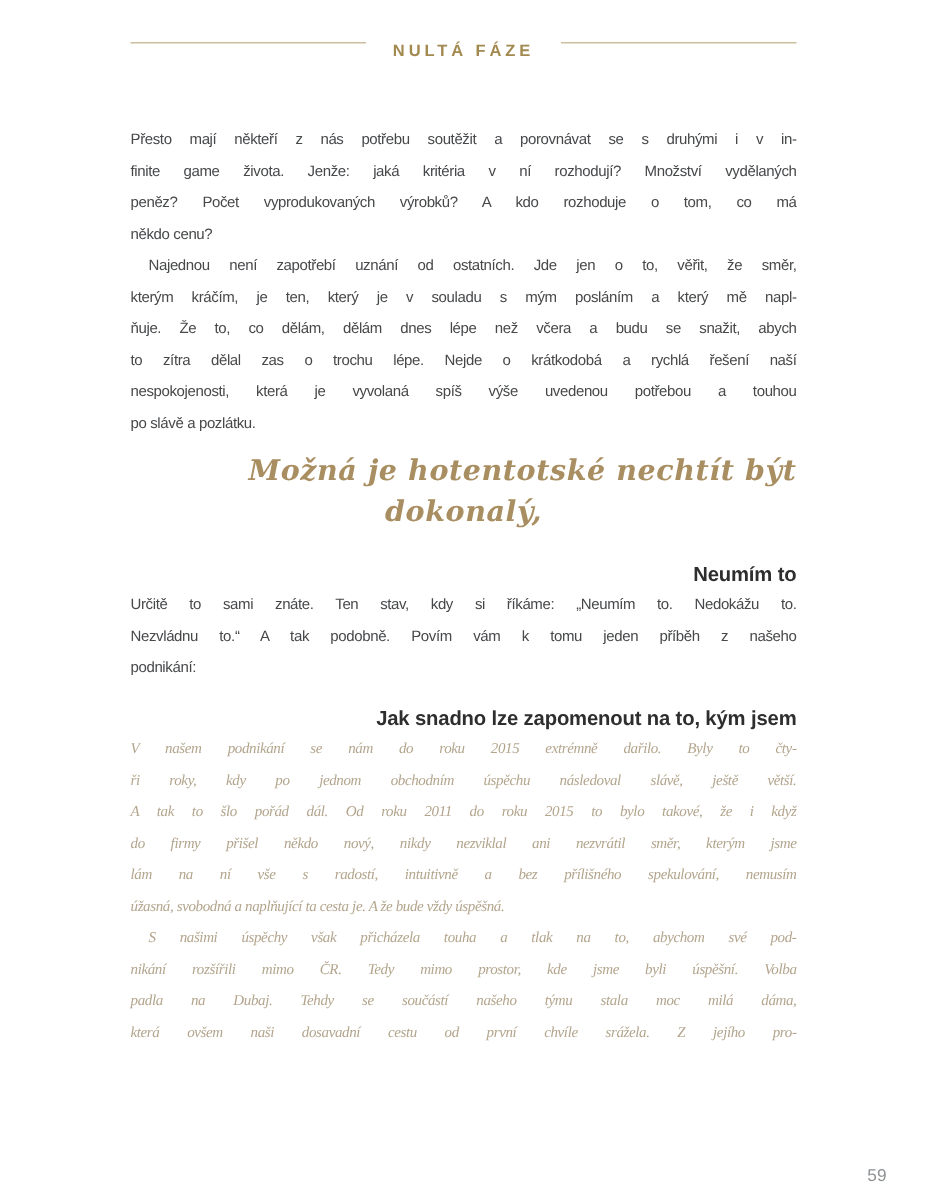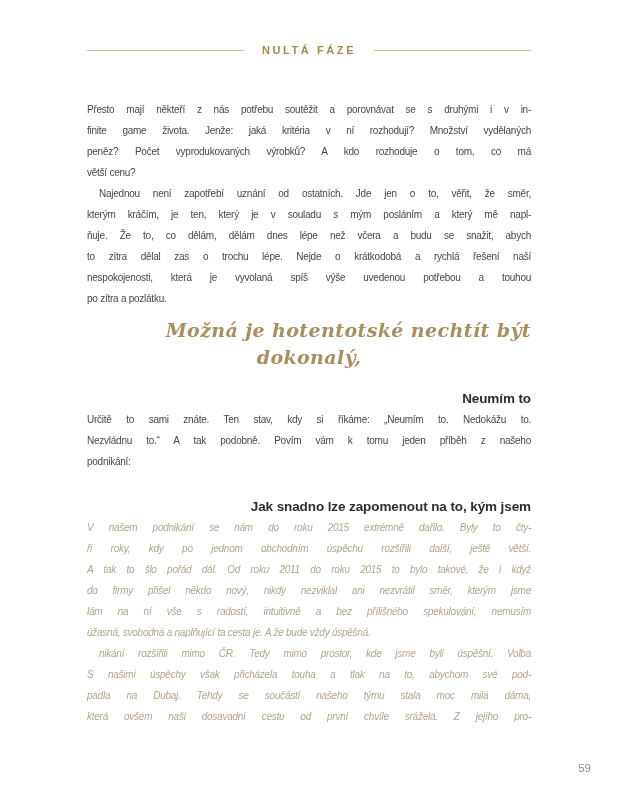--- a/index.html
+++ b/index.html
@@ -18,23 +18,22 @@
     position: relative;
     width: 618px;
     height: 800px;
     background: var(--page-bg);
     overflow: hidden;
     font-family: "Liberation Sans", "DejaVu Sans", sans-serif;
   }
   .chapter-header {
     width: 444px;
     margin: 0 auto;
-    padding-top: 44px;
+    padding-top: 28px;
     display: flex;
-    align-items: center;
     gap: 18px;
   }
   .chapter-header .rule {
     flex: 1;
     height: 1px;
     background: var(--rule-gold);
   }
   .chapter-header .title {
     font-size: 11px;
     font-weight: 700;
@@ -45,20 +44,21 @@
   .content {
     width: 444px;
     margin: 0 auto;
     padding-top: 43px;
   }
   .para { font-size: 10px; }
   .para.body { color: var(--body-text); }
   .para.italic {
     color: var(--italic-text);
     font-style: italic;
+    font-family: Liberation Serif, serif;
   }
   .tline {
     line-height: 21px;
     letter-spacing: -0.25px;
     text-align: justify;
     text-align-last: justify;
   }
   .tline-last {
     text-align: left;
     text-align-last: left;
@@ -83,25 +83,25 @@
   }
   h3.section-heading {
     font-size: 13.5px;
     font-weight: 700;
     line-height: 21px;
     letter-spacing: -0.1px;
     color: var(--heading-text);
     text-align: right;
   }
   h3.section-heading + .para { margin-top: 0; }
-  h3.sh2 { margin-top: 24px; }
+  h3.sh2 { margin-top: 12px; }
   .page-number {
     position: absolute;
     right: 27px;
-    bottom: 26px;
+    bottom: 10px;
     font-size: 11.5px;
     color: var(--page-number-gray);
   }
 </style>
 </head>
 <body>
 
 <div class="page">
 
   <div class="chapter-header">
@@ -109,58 +109,58 @@
     <span class="title">NULTÁ FÁZE</span>
     <span class="rule"></span>
   </div>
 
   <div class="content">
 
     <div class="para body">
         <div class="tline">Přesto mají někteří z nás potřebu soutěžit a porovnávat se s druhými i v in-</div>
         <div class="tline">finite game života. Jenže: jaká kritéria v ní rozhodují? Množství vydělaných</div>
         <div class="tline">peněz? Počet vyprodukovaných výrobků? A kdo rozhoduje o tom, co má</div>
-        <div class="tline tline-last">větší cenu?</div>
+        <div class="tline tline-last">někdo cenu?</div>
       </div>
 
     <div class="para body indent">
         <div class="tline">Najednou není zapotřebí uznání od ostatních. Jde jen o to, věřit, že směr,</div>
         <div class="tline">kterým kráčím, je ten, který je v souladu s mým posláním a který mě napl-</div>
         <div class="tline">ňuje. Že to, co dělám, dělám dnes lépe než včera a budu se snažit, abych</div>
         <div class="tline">to zítra dělal zas o trochu lépe. Nejde o krátkodobá a rychlá řešení naší</div>
         <div class="tline">nespokojenosti, která je vyvolaná spíš výše uvedenou potřebou a touhou</div>
-        <div class="tline tline-last">po zítra a pozlátku.</div>
+        <div class="tline tline-last">po slávě a pozlátku.</div>
       </div>
 
     <div class="pull-quote">
         <div class="tline">Možná je hotentotské nechtít být dokonalý,</div>
       </div>
 
     <h3 class="section-heading">Neumím to</h3>
 
     <div class="para body">
         <div class="tline">Určitě to sami znáte. Ten stav, kdy si říkáme: „Neumím to. Nedokážu to.</div>
         <div class="tline">Nezvládnu to.“ A tak podobně. Povím vám k tomu jeden příběh z našeho</div>
         <div class="tline tline-last">podnikání:</div>
       </div>
 
     <h3 class="section-heading sh2">Jak snadno lze zapomenout na to, kým jsem</h3>
 
     <div class="para italic">
         <div class="tline">V našem podnikání se nám do roku 2015 extrémně dařilo. Byly to čty-</div>
-        <div class="tline">ři roky, kdy po jednom obchodním úspěchu rozšířili další, ještě větší.</div>
+        <div class="tline">ři roky, kdy po jednom obchodním úspěchu následoval slávě, ještě větší.</div>
         <div class="tline">A tak to šlo pořád dál. Od roku 2011 do roku 2015 to bylo takové, že i když</div>
         <div class="tline">do firmy přišel někdo nový, nikdy nezviklal ani nezvrátil směr, kterým jsme</div>
         <div class="tline">lám na ní vše s radostí, intuitivně a bez přílišného spekulování, nemusím</div>
         <div class="tline tline-last">úžasná, svobodná a naplňující ta cesta je. A že bude vždy úspěšná.</div>
       </div>
 
     <div class="para italic indent">
+        <div class="tline">S našimi úspěchy však přicházela touha a tlak na to, abychom své pod-</div>
         <div class="tline">nikání rozšířili mimo ČR. Tedy mimo prostor, kde jsme byli úspěšní. Volba</div>
-        <div class="tline">S našimi úspěchy však přicházela touha a tlak na to, abychom své pod-</div>
         <div class="tline">padla na Dubaj. Tehdy se součástí našeho týmu stala moc milá dáma,</div>
         <div class="tline">která ovšem naši dosavadní cestu od první chvíle srážela. Z jejího pro-</div>
       </div>
 
   </div>
 
   <div class="page-number">59</div>
 
 </div>
 

